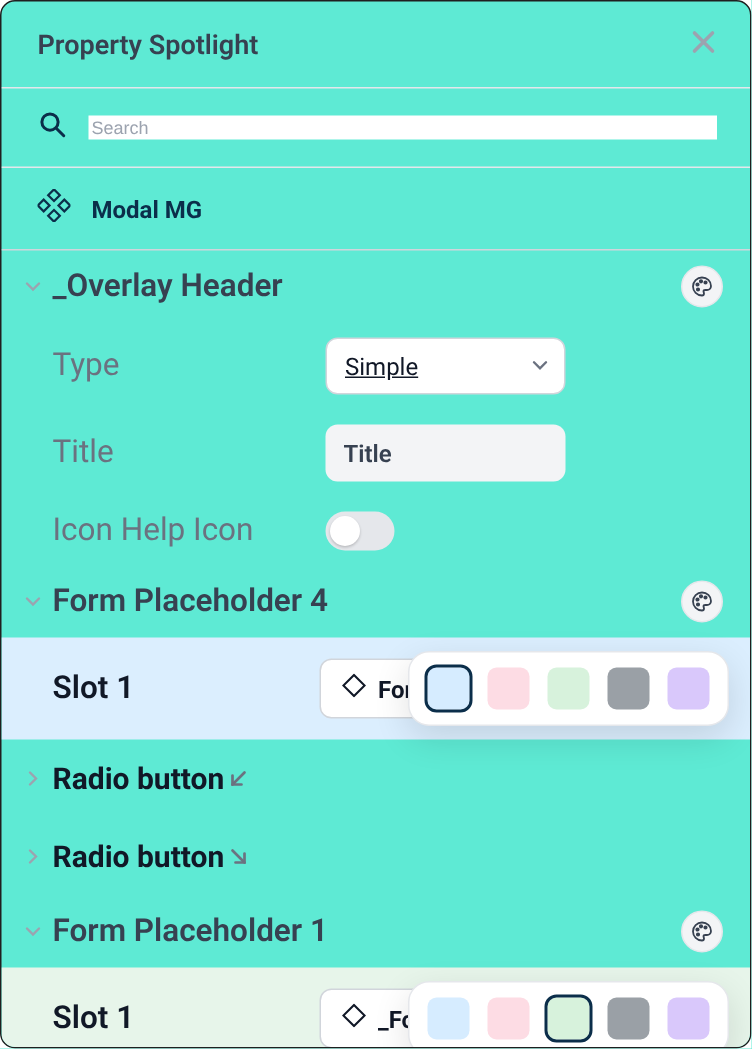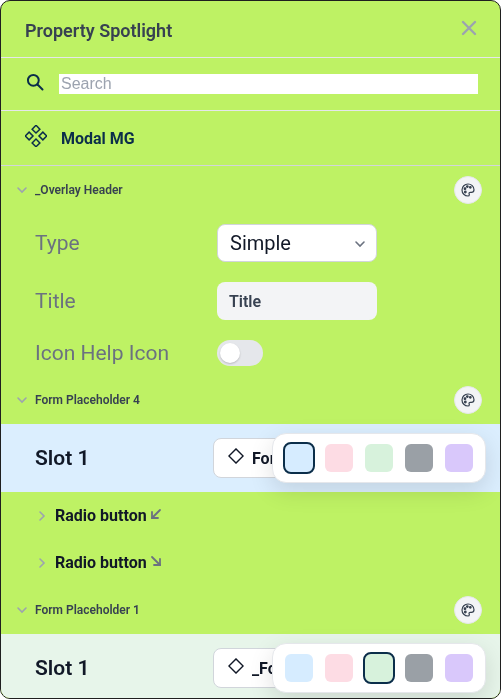--- a/index.html
+++ b/index.html
@@ -9,54 +9,54 @@
     background:#fff;
     color:#1f2937;
   }
   .panel {
     width:501px; height:699px;
     border:1px solid #1f1f1f;
     border-radius:10px;
     display:flex; flex-direction:column;
     overflow:hidden;
     position:relative;
-    background:#bef264;
+    background:#5eead4;
   }
   
   .header {
     display:flex; align-items:center; justify-content:space-between;
     padding:18px 22px 16px 24px;
     border-bottom:1px solid #e5e7eb;
   }
   .header-title { font-size:18px; font-weight:600; color:#374151; }
   .close-x { color:#9ca3af; font-size:22px; line-height:1; cursor:pointer; }
   
   .search-row {
     display:flex; align-items:center; gap:14px;
     padding:14px 22px 14px 24px;
     border-bottom:1px solid #e5e7eb;
   }
   .search-row svg { flex:0 0 auto; }
   .search-row input {
     flex:1; border:none; outline:none;
-    font-size:16px; color:#374151;
+    font-size:12px; color:#374151;
   }
   .search-row input::placeholder { color:#9ca3af; }
   
   .component-bar {
     display:flex; align-items:center; gap:14px;
     padding:14px 34px 14px 24px;
     border-bottom:1px solid #d1d5db;
   }
   .component-name { font-size:16px; font-weight:700; color:#0b2e4a; }
   
   .section-header {
     display:flex; align-items:center;
     padding:10px 18px 10px 14px;
-    font-size:12px; font-weight:600; color:#374151;
+    font-size:21px; font-weight:600; color:#374151;
   }
   .caret {
     width:14px; height:14px; flex:0 0 auto;
     display:inline-flex; align-items:center; justify-content:center;
     margin-right:6px; color:#9ca3af;
   }
   .section-header .sec-title { flex:1; }
   .palette-btn {
     width:28px; height:28px; border-radius:50%;
     display:inline-flex; align-items:center; justify-content:center;
@@ -67,23 +67,24 @@
   .prop-row {
     display:flex; align-items:center;
     padding:10px 22px 10px 34px;
     gap:16px;
   }
   .prop-label { width:166px; font-size:21px; color:#6b7280; }
   .prop-field { flex:1; position:relative; }
   .select {
     width:160px; height:38px; border:1px solid #d1d5db; border-radius:8px;
     background:#fff; padding:0 36px 0 12px;
-    font-size:20px; color:#111827;
+    font-size:16px; color:#111827;
     display:flex; align-items:center;
     position:relative;
+    text-decoration:underline;
   }
   .select .chev {
     position:absolute; right:10px; top:50%; transform:translateY(-50%);
     color:#6b7280;
   }
   .text-display {
     width:160px; height:38px; border-radius:8px; background:#f3f4f6;
     padding:0 12px; font-size:16px; color:#374151; font-weight:600;
     display:flex; align-items:center;
   }
@@ -127,21 +128,21 @@
   .swatch.selected { outline:2px solid #0b2e4a; outline-offset:0; }
   .sw-blue   { background:#d6ecff; }
   .sw-pink   { background:#fddce4; }
   .sw-green  { background:#d7f2dc; }
   .sw-gray   { background:#9aa0a6; }
   .sw-purple { background:#d9c8fb; }
   
   .collapsed-row {
     display:flex; align-items:center;
     padding:14px 18px 14px 14px;
-    font-size:16px; font-weight:700; color:#111827;margin-left:20px;
+    font-size:20px; font-weight:700; color:#111827;
   }
   .collapsed-row .caret { transform:rotate(-90deg); }
 </style>
 </head>
 <body>
 
 <div class="panel">
 
   <div class="header">
     <div class="header-title">Property Spotlight</div>

